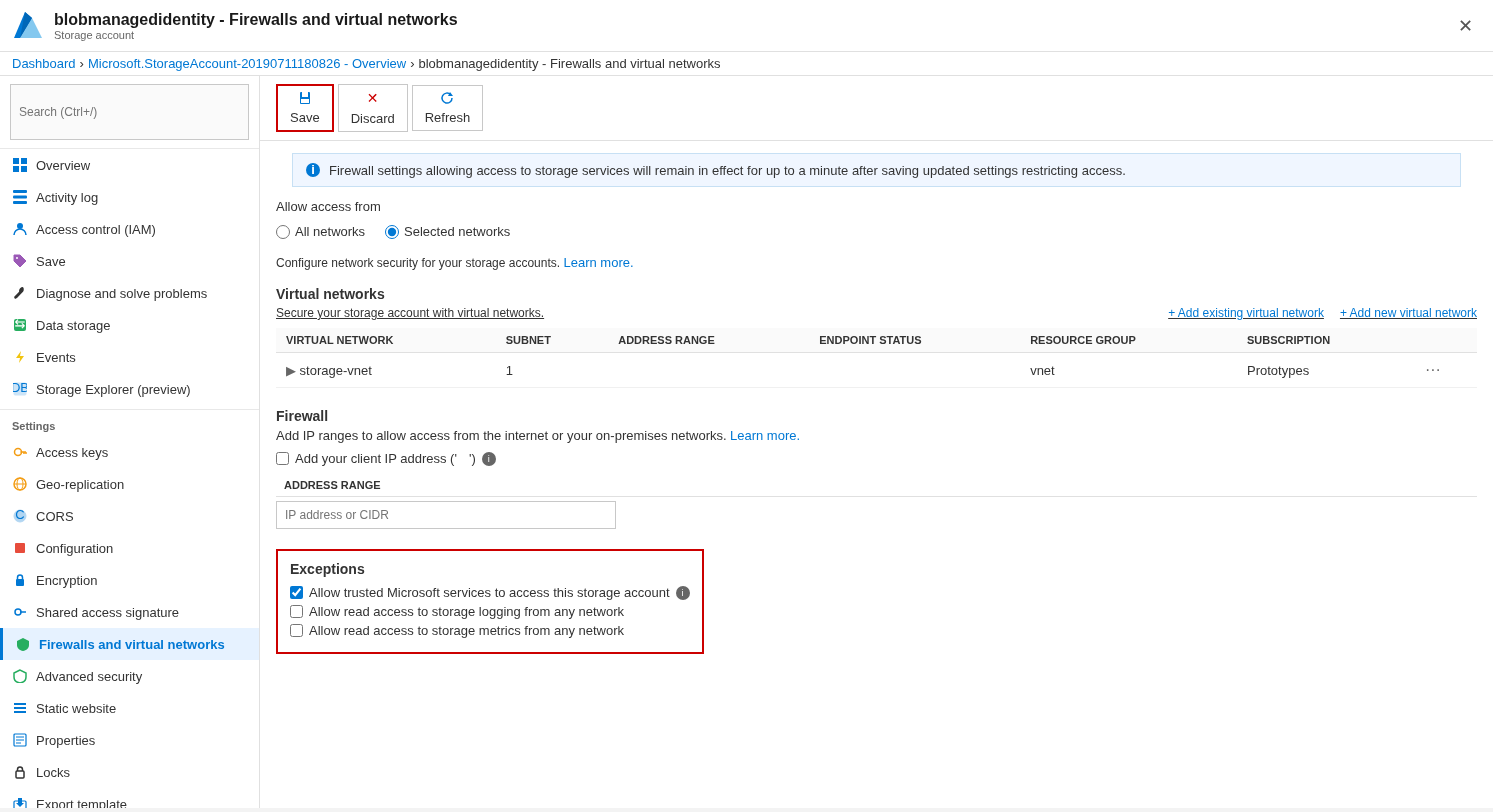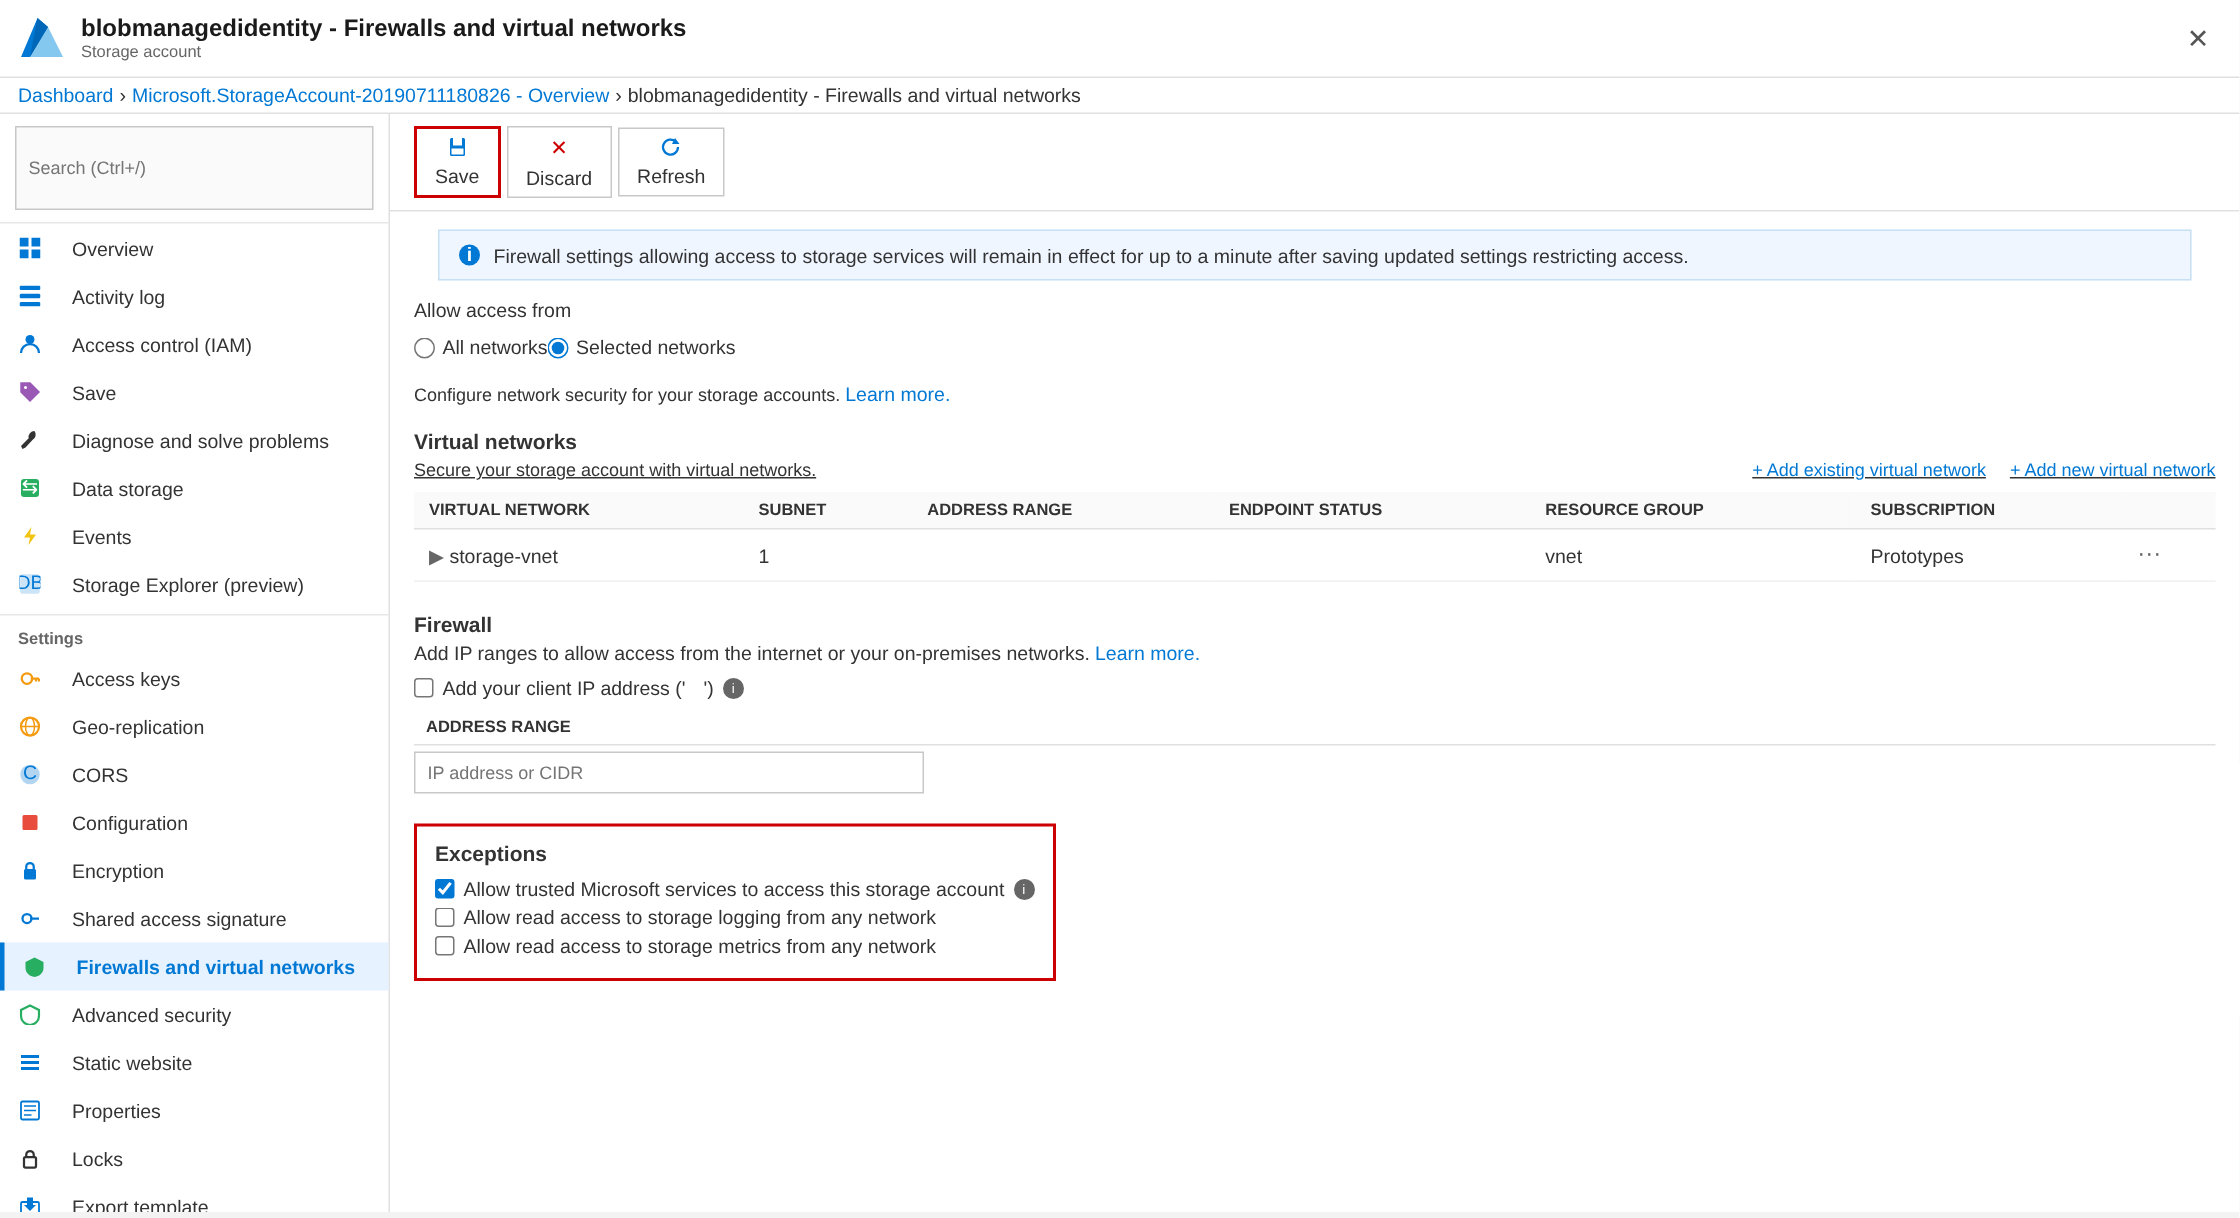--- a/index.html
+++ b/index.html
@@ -35,21 +35,21 @@
     }
     .sidebar-search {
       padding: 8px 10px; border-bottom: 1px solid #e8e8e8;
     }
     .sidebar-search input {
       width: 100%; padding: 20px 8px; border: 1px solid #c8c8c8; font-size: 12px;
       outline: none; background: #fafafa;
     }
     .sidebar-items { flex: 1; overflow-y: auto; }
     .sidebar-item {
-      display: flex; align-items: center; gap: 20px; padding: 8px 12px;
+      display: flex; align-items: center; gap: 8px; padding: 8px 12px;
       cursor: pointer; color: #333;
     }
     .sidebar-item.active { background: #e6f2ff; color: #0078d4; border-left: 3px solid #0078d4; }
     .sidebar-item.active .item-label { color: #0078d4; font-weight: 600; }
     .sidebar-section-header {
       padding: 10px 12px 4px; font-size: 11px; font-weight: 600; color: #666;
       text-transform: none; border-top: 1px solid #e8e8e8; margin-top: 4px;
     }
     .icon-box { width: 16px; height: 16px; display: flex; align-items: center; justify-content: center; flex-shrink: 0; }
 
@@ -75,21 +75,21 @@
       margin: 12px 16px; font-size: 12px; color: #333;
     }
 
     
     .page-content { flex: 1; overflow-y: auto; padding: 0 16px 16px; }
 
     .section-title { font-size: 14px; font-weight: 600; margin: 16px 0 4px; }
     .learn-more { color: #0078d4; text-decoration: none; margin-top: 36px; }
 
     
-    .radio-group { display: flex; align-items: center; margin: 10px 0 16px; }
+    .radio-group { display: flex; align-items: center; gap: 20px; margin: 10px 0 16px; }
     .radio-label { display: flex; align-items: center; gap: 5px; cursor: pointer; font-size: 13px; }
     .radio-label input[type=radio] { accent-color: #0078d4; width: 14px; height: 14px; }
 
     
     .vnet-header { display: flex; justify-content: space-between; margin-bottom: 8px; text-decoration: underline; }
     .vnet-links { display: flex; gap: 16px; }
     .vnet-link { color: #0078d4; text-decoration: none; font-size: 12px; }
 
     .vnet-table { width: 100%; border-collapse: collapse; font-size: 12px; }
     .vnet-table th {

